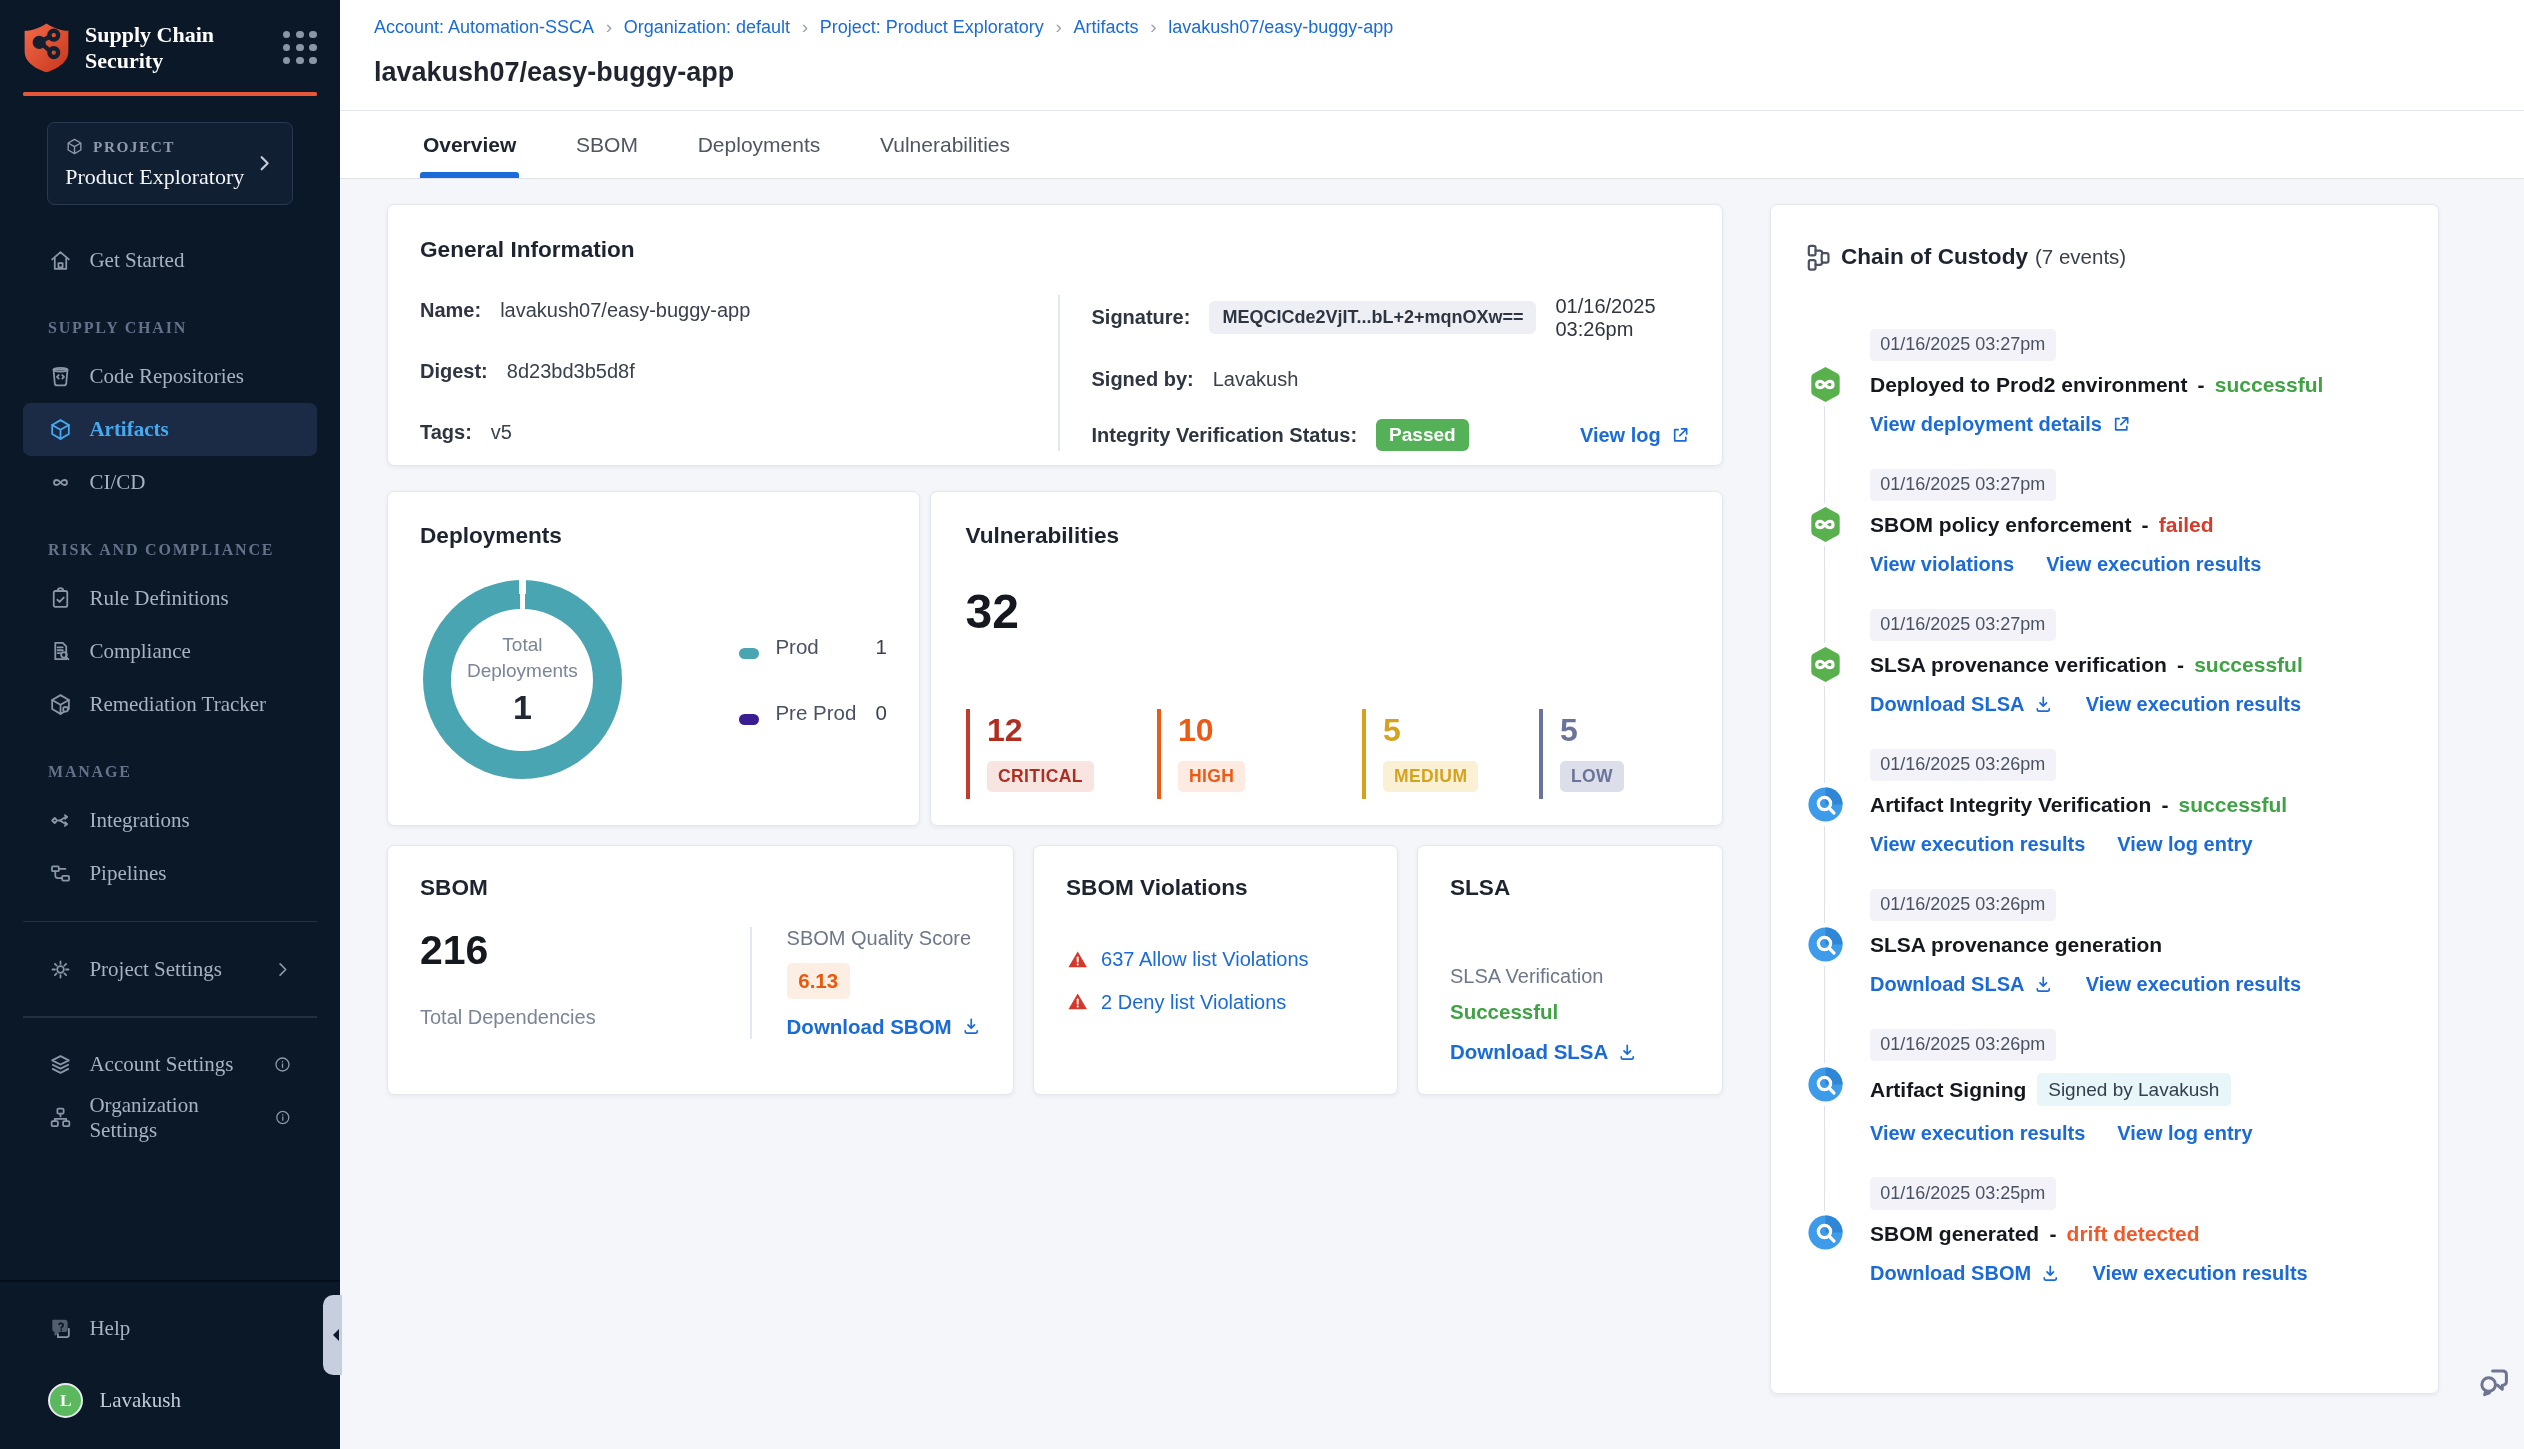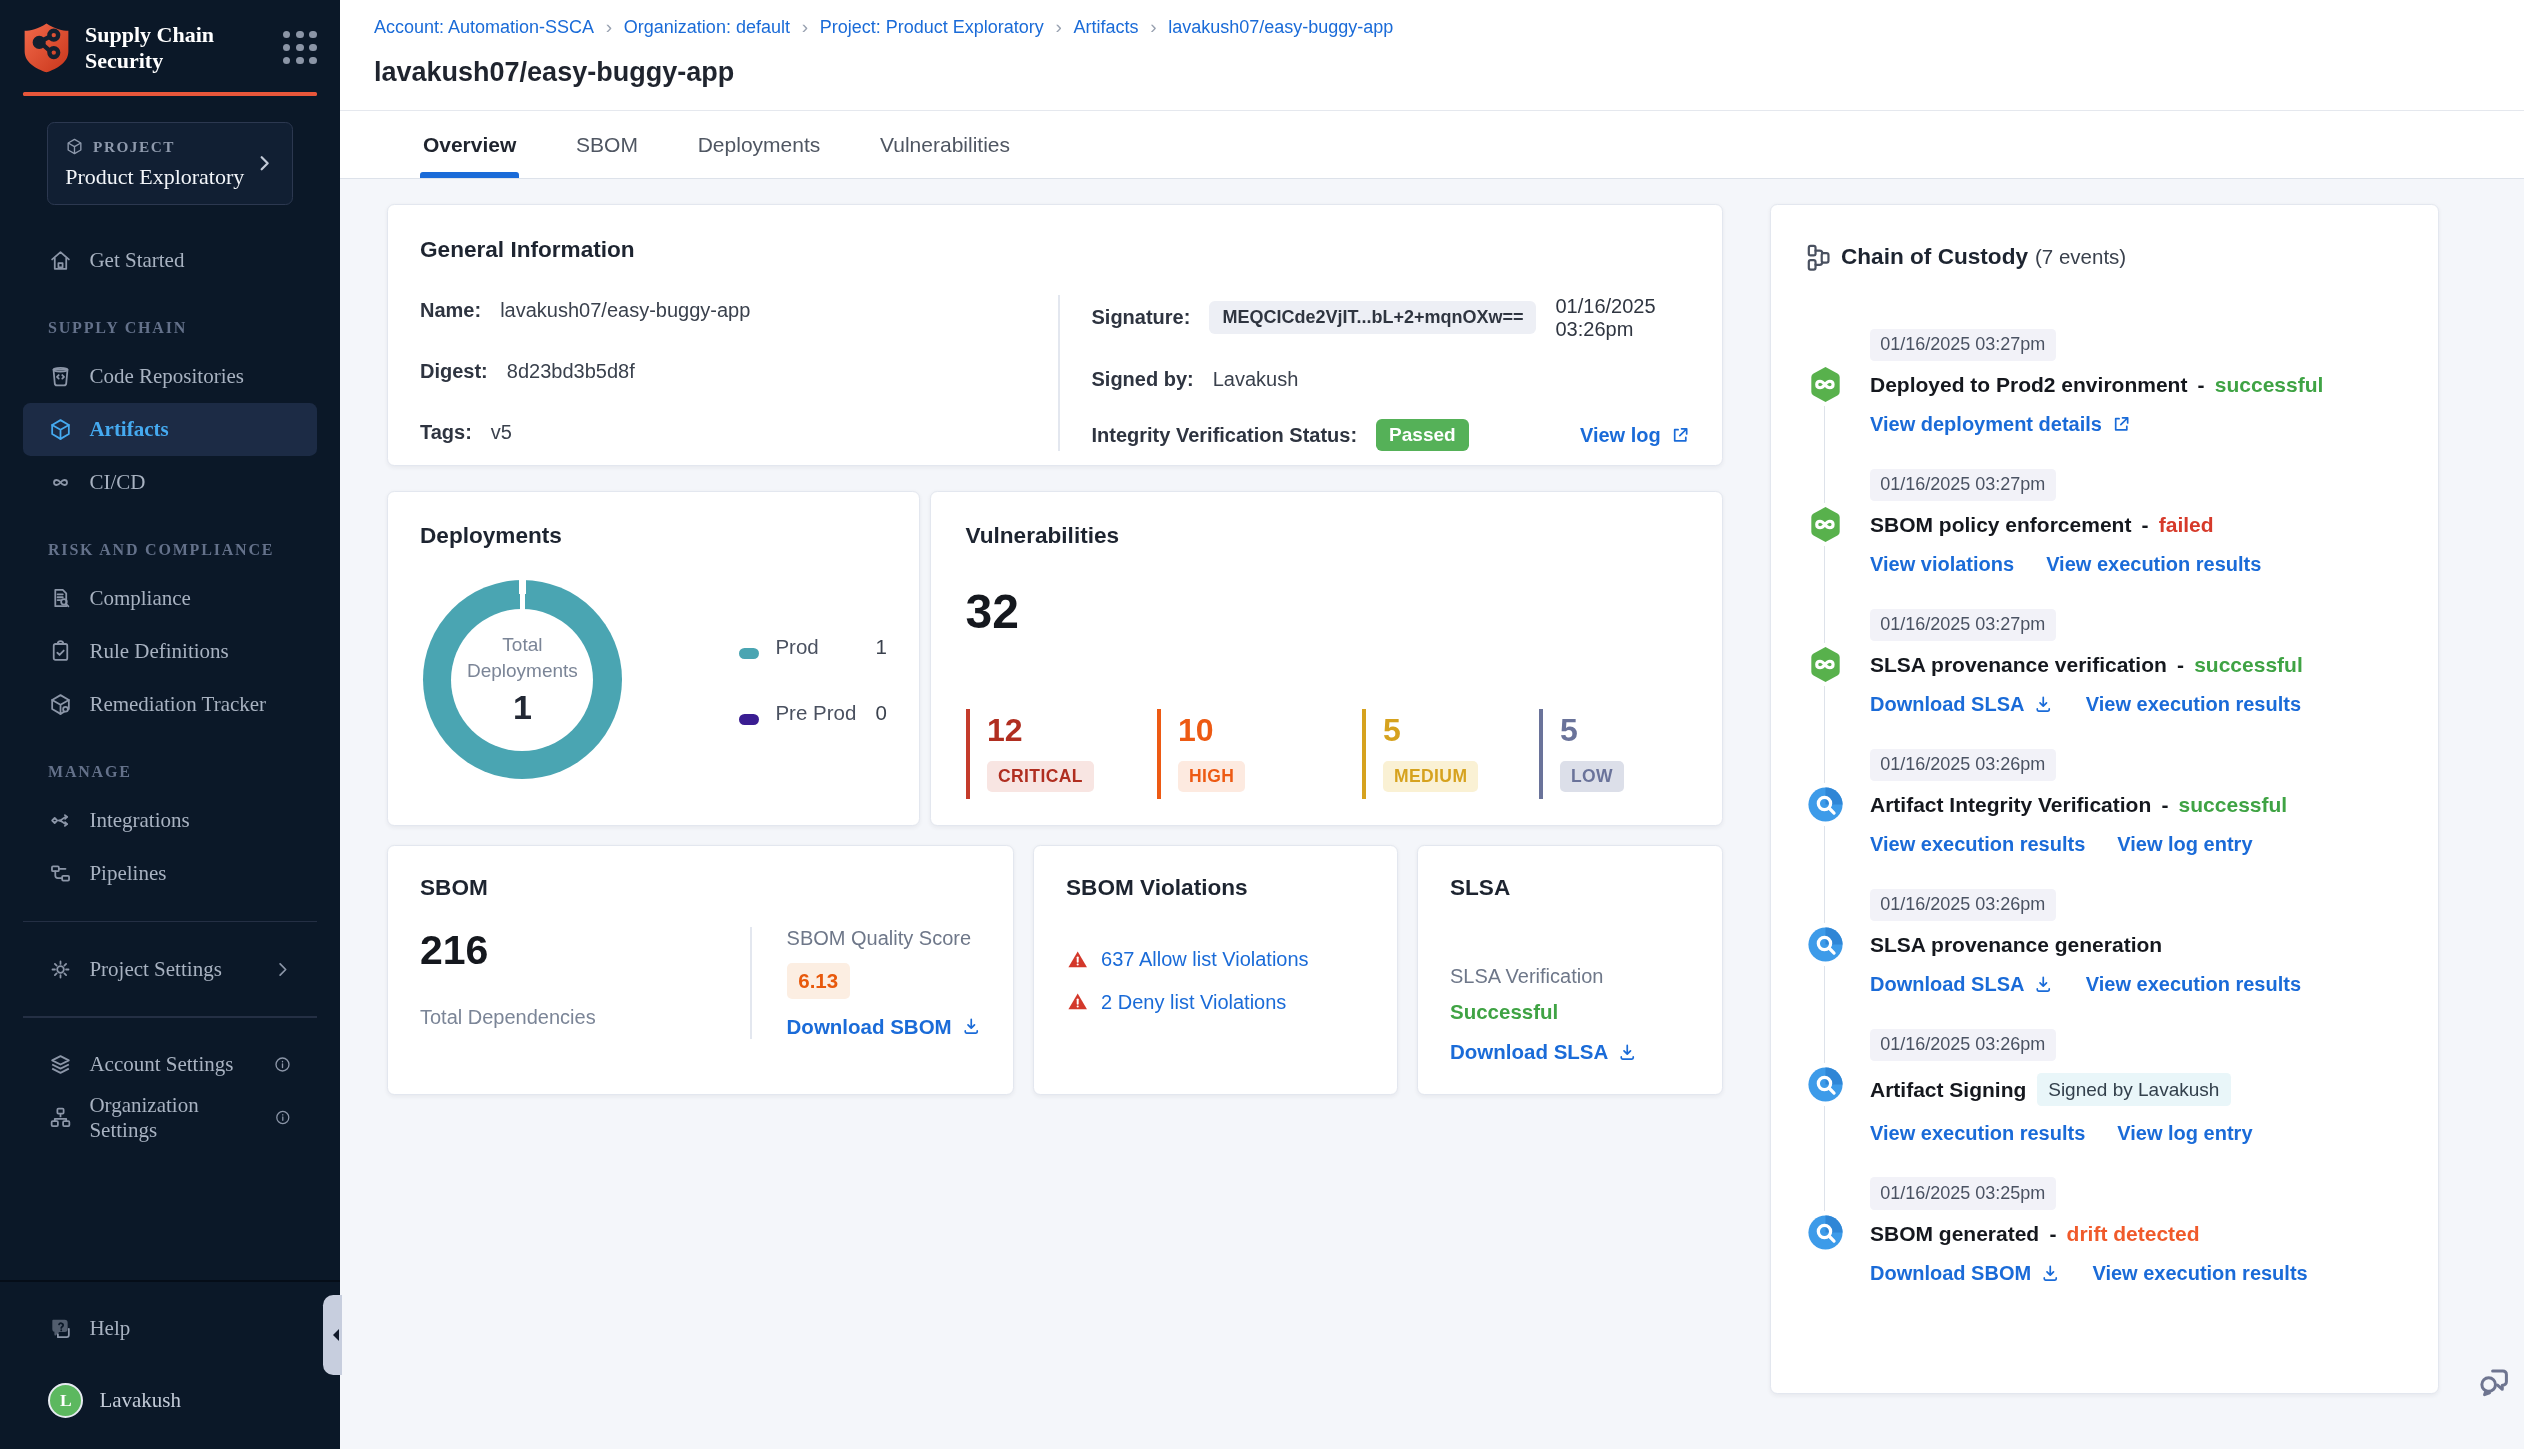--- a/index.html
+++ b/index.html
@@ -226,37 +226,37 @@
               <svg width="100%" height="100%" viewBox="0 0 24 24" fill="none" stroke="currentColor" stroke-width="1.7" stroke-linecap="round" stroke-linejoin="round">
                 <path d="M8.3 9.6c-3.4 0-3.4 4.8 0 4.8 3.6 0 3.8-4.8 7.4-4.8 3.4 0 3.4 4.8 0 4.8-3.6 0-3.8-4.8-7.4-4.8Z"></path>
               </svg>
             </span>
             <span>CI/CD</span>
           </div>
           <div class="nav-section-label">RISK AND COMPLIANCE</div>
           <div class="nav-item">
             <span class="nav-ic">
               <svg width="100%" height="100%" viewBox="0 0 24 24" fill="none" stroke="currentColor" stroke-width="1.7" stroke-linecap="round" stroke-linejoin="round">
+                <rect x="5.5" y="4.8" width="13" height="15.2" rx="1.6"></rect>
+                <path d="M9.3 4.8a2.7 2.7 0 0 1 5.4 0"></path>
+                <path d="M9 13.2l2.1 2.1 4-4.2"></path>
+              </svg>
+            </span>
+            <span>Rule Definitions</span>
+          </div>
+          <div class="nav-item">
+            <span class="nav-ic">
+              <svg width="100%" height="100%" viewBox="0 0 24 24" fill="none" stroke="currentColor" stroke-width="1.7" stroke-linecap="round" stroke-linejoin="round">
                 <path d="M7 3.8h7.2L17.5 7v12.4H7Z"></path>
                 <path d="M9.2 8h5M9.2 10.8h5M9.2 13.5h2.6"></path>
                 <circle cx="15.3" cy="15.2" r="2.7"></circle>
                 <path d="M17.2 17.2 19.6 19.6"></path>
               </svg>
             </span>
             <span>Compliance</span>
-          </div>
-          <div class="nav-item">
-            <span class="nav-ic">
-              <svg width="100%" height="100%" viewBox="0 0 24 24" fill="none" stroke="currentColor" stroke-width="1.7" stroke-linecap="round" stroke-linejoin="round">
-                <rect x="5.5" y="4.8" width="13" height="15.2" rx="1.6"></rect>
-                <path d="M9.3 4.8a2.7 2.7 0 0 1 5.4 0"></path>
-                <path d="M9 13.2l2.1 2.1 4-4.2"></path>
-              </svg>
-            </span>
-            <span>Rule Definitions</span>
           </div>
           <div class="nav-item">
             <span class="nav-ic">
               <svg width="100%" height="100%" viewBox="0 0 24 24" fill="none" stroke="currentColor" stroke-width="1.7" stroke-linecap="round" stroke-linejoin="round">
                 <path d="M12 3l8 4.6v8.8L12 21l-8-4.6V7.6Z"></path>
                 <path d="M4 7.6 12 12.2l8-4.6M12 12.2V21"></path>
                 <circle cx="16.8" cy="16.6" r="2.3" fill="#0B1828"></circle>
               </svg>
             </span>
             <span>Remediation Tracker</span>

